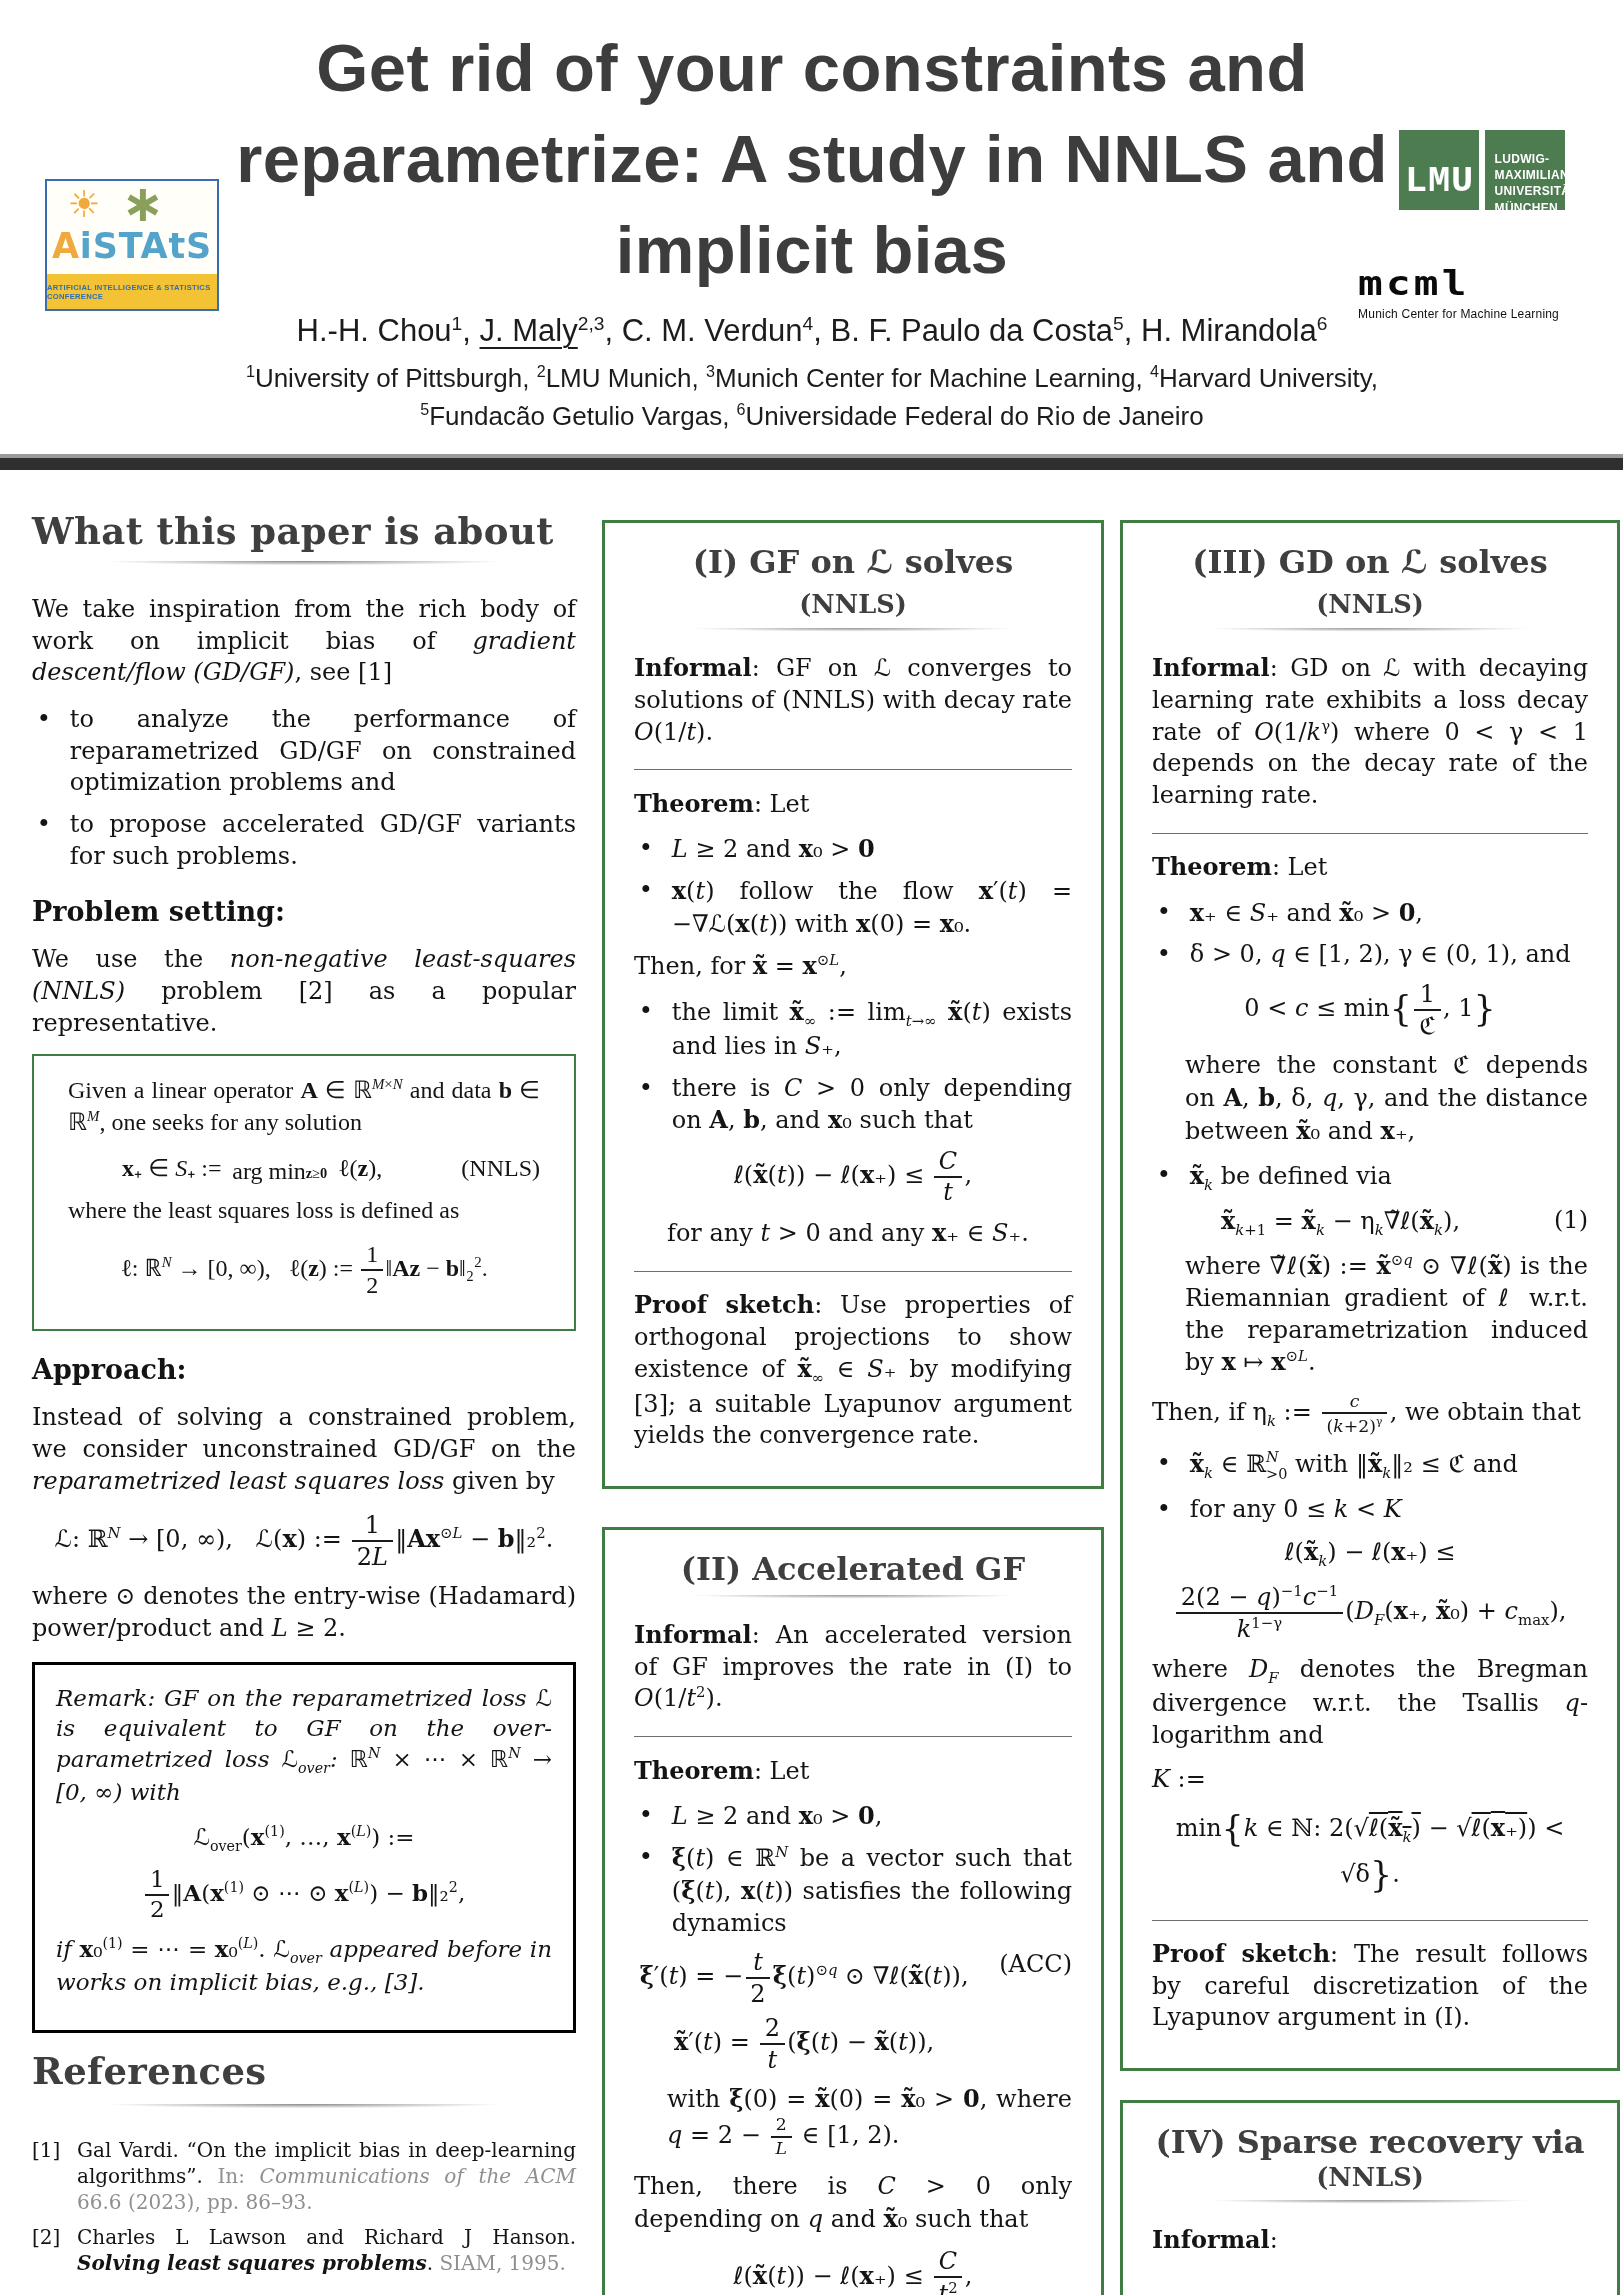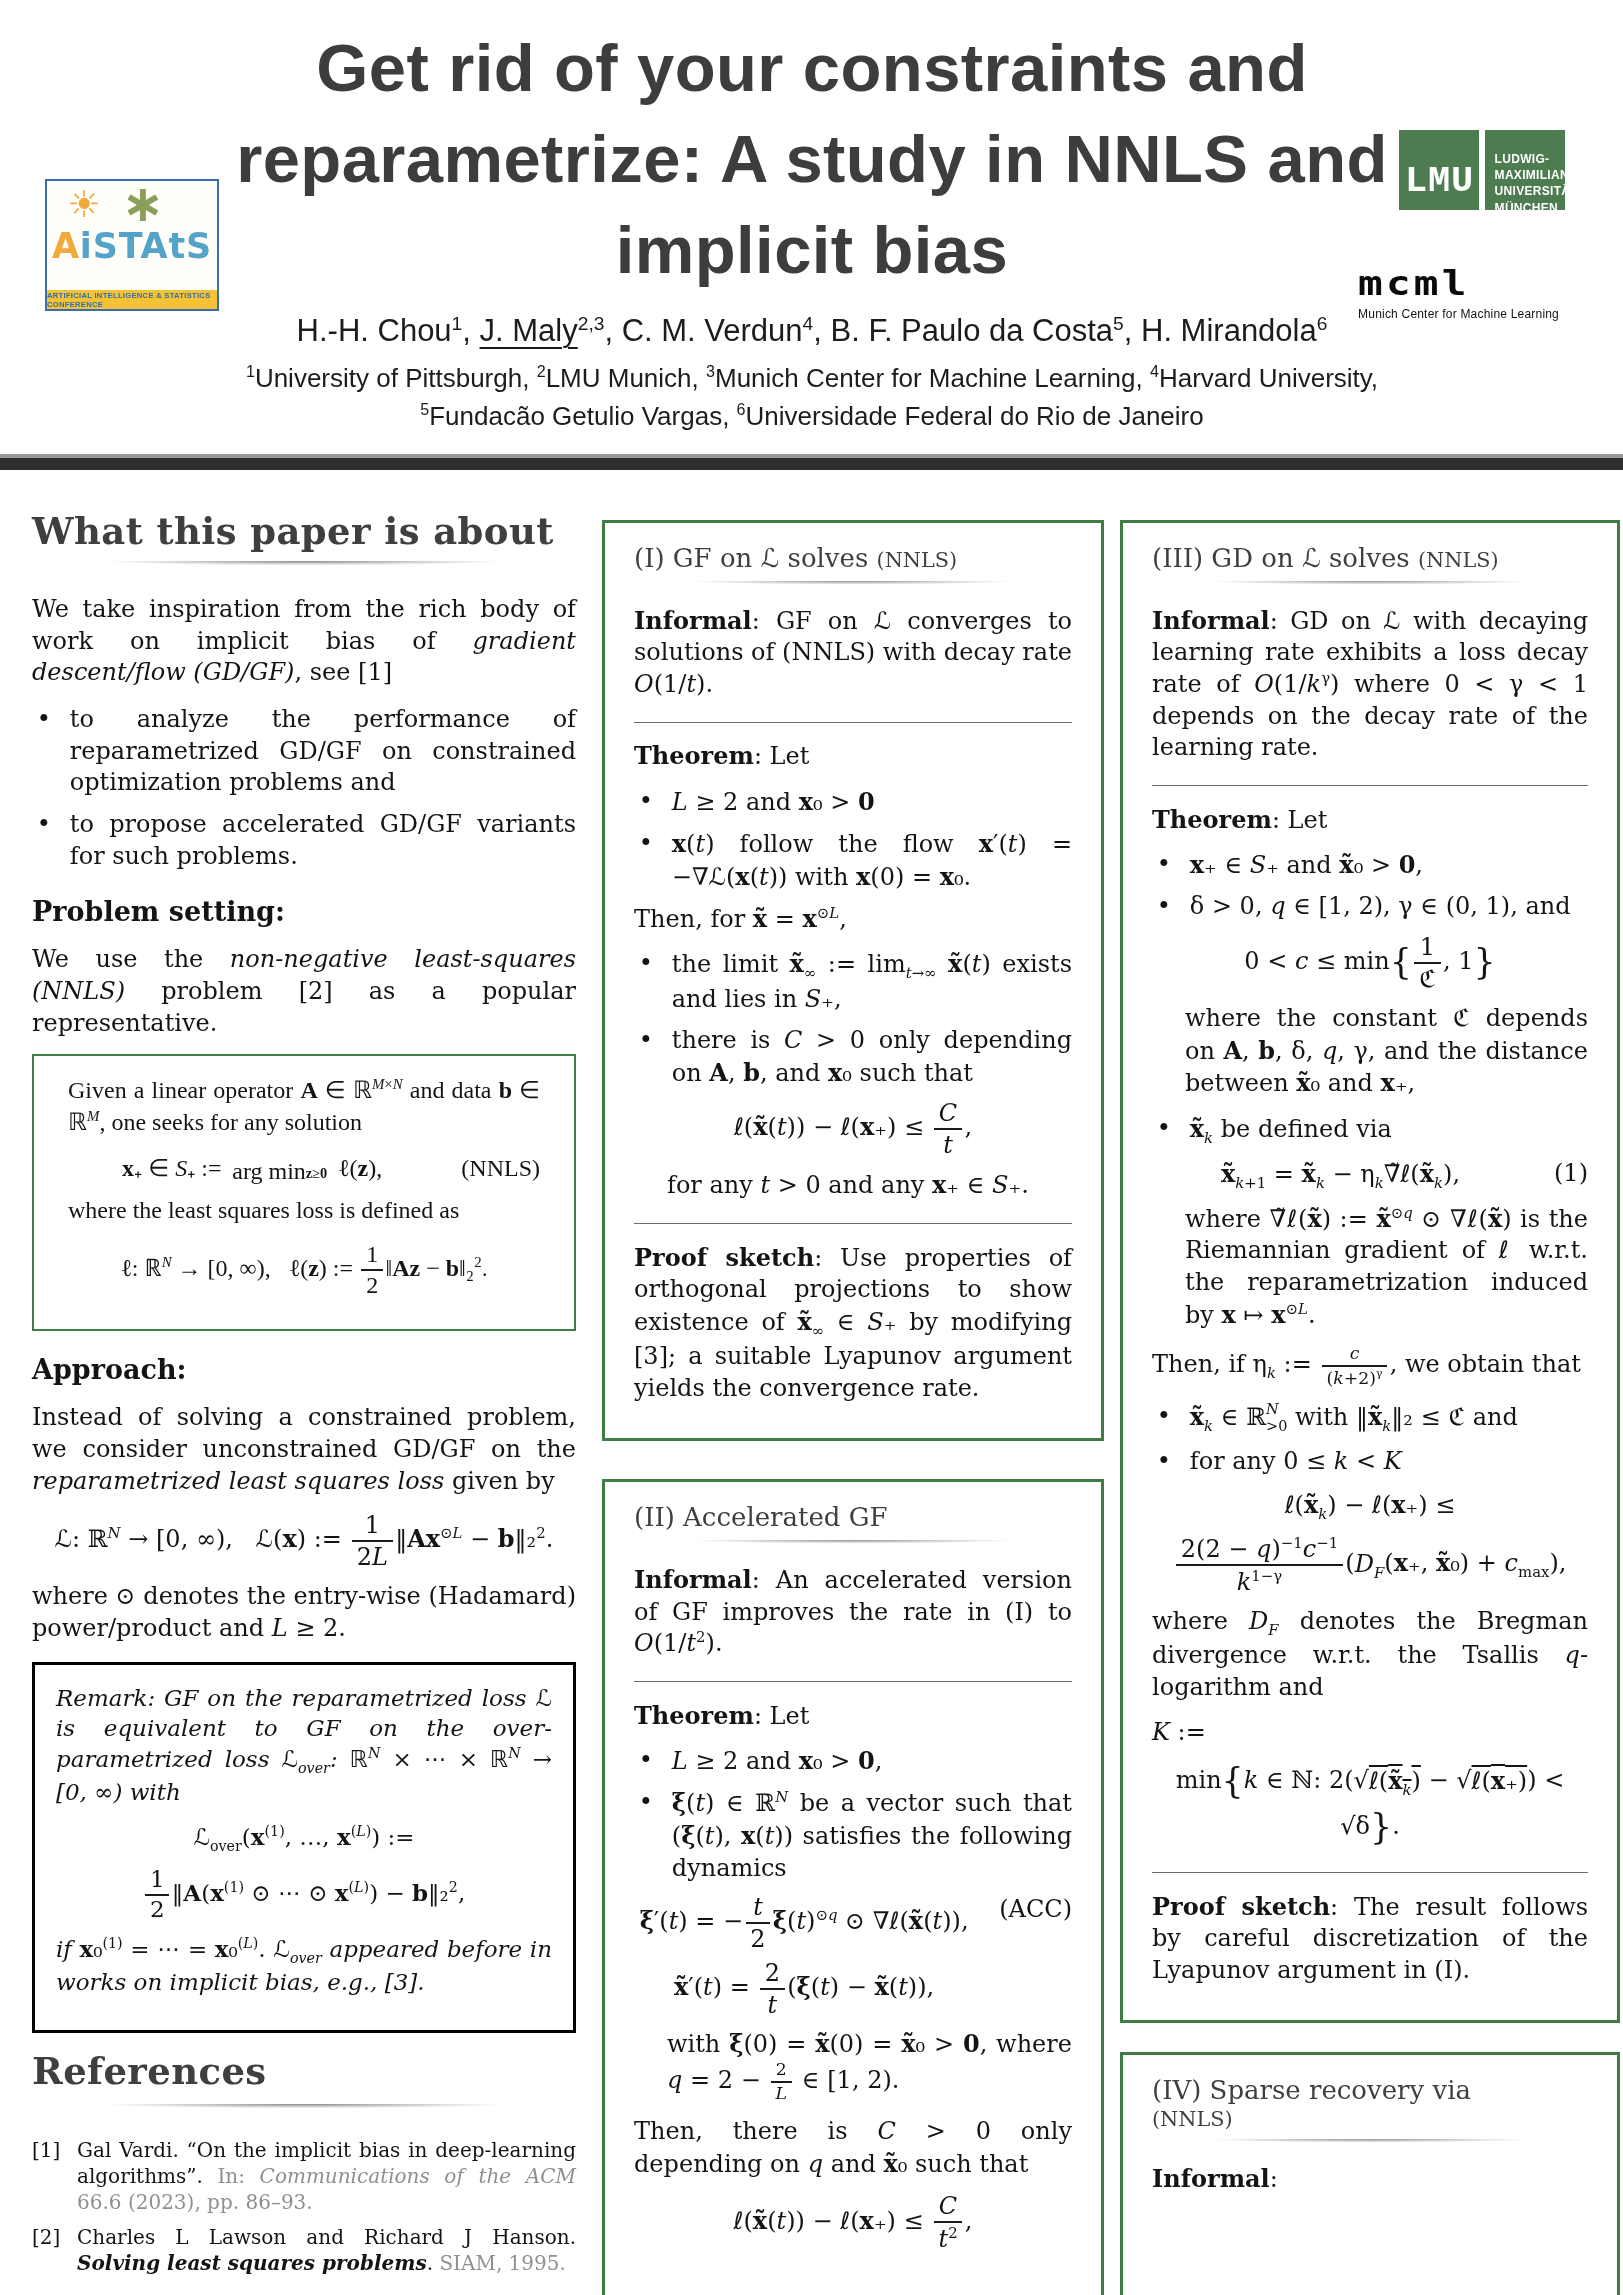--- a/index.html
+++ b/index.html
@@ -22,21 +22,21 @@
   
   .aistats { position:absolute; left:45px; top:179px; width:174px; height:132px; box-sizing:border-box;
              border:2.4px solid #3a6db0; background:#fffef8; display:flex; flex-direction:column; }
   .ai-icons { display:flex; justify-content:center; gap:21px; height:46px; align-items:center; }
   .sun { color:#f0a93c; font-family:"DejaVu Sans",sans-serif; font-size:37px; line-height:1; margin-left:-32px; }
   .palm { color:#8aa05a; font-family:"DejaVu Sans",sans-serif; font-size:51px; line-height:0.8; font-weight:700; }
   .ai-word { text-align:center; font-family:"DejaVu Sans",sans-serif; font-weight:700; font-size:35px;
              line-height:1.0; letter-spacing:0.8px; margin-top:1.6px; }
   .ai-word .a1 { color:#f0a93c; }
   .ai-word .rest { color:#53a3cb; }
-  .ai-banner { margin-top:auto; height:19px; background:#f3c235; color:#2f6fae;
+  .ai-banner { margin-top:auto; height:35px; background:#f3c235; color:#2f6fae;
                font-family:"Liberation Sans","DejaVu Sans",sans-serif; font-weight:700; font-size:7.6px;
                display:flex; align-items:center; justify-content:center; letter-spacing:0.3px; }
   
   .lmu { position:absolute; right:59px; top:130px; display:flex; gap:5.6px; }
   .lmu-sq { width:80px; height:80px; background:#4d7c50; box-sizing:border-box; }
   .lmu-acro { display:flex; align-items:flex-end; justify-content:center; color:#ffffff;
               font-family:Liberation Mono, monospace; font-weight:700; font-size:37px;
               padding-bottom:8px; letter-spacing:0.8px; }
   .lmu-name { color:#ffffff; font-family:"Liberation Sans","DejaVu Sans",sans-serif; font-weight:700;
               font-size:12px; line-height:1.35; padding:21px 0 0 9.6px; letter-spacing:0.3px; }
@@ -87,21 +87,21 @@
   .ov { text-decoration:overline; }
   
   .refs { font-size:20px; line-height:1.3; }
   .ref { display:flex; margin:0 0 9.6px; }
   .ref .rl { flex:0 0 45px; }
   .ref .rb { flex:1; text-align:justify; }
   .gray { color:#8f8f8f; }
   
   .panel { border:3.2px solid #3f7d42; box-sizing:border-box; padding:19px 29px 21px; margin-top:11px;
            font-size:24px; line-height:1.32; background:#fff; }
-  .ptitle { font-size:26px; font-weight:400; color:#3f3f3f; text-align:left; line-height:1.25; }
+  .ptitle { font-size:32px; font-weight:700; color:#3f3f3f; text-align:center; line-height:1.25; }
   .ptitle .sm { font-size:0.8em; }
   .pdiv { height:4.8px; margin:6.4px 1.6px 19px;
           background:radial-gradient(ellipse 52% 100% at 50% 0%, rgba(40,40,40,0.5), rgba(40,40,40,0) 72%); }
   .panel p { margin:0 0 12.8px; text-align:justify; }
   .ihr { border:none; border-top:1.6px solid #6e6e6e; margin:21px 0 17.5px; }
   #panel-1 { min-height:783px; }
   #panel-2 { min-height:877px; margin-top:38px; }
   #panel-3 { min-height:1243px; }
   #panel-4 { min-height:448px; margin-top:29px; }
   sup { font-size:0.62em; } sub { font-size:0.62em; }

